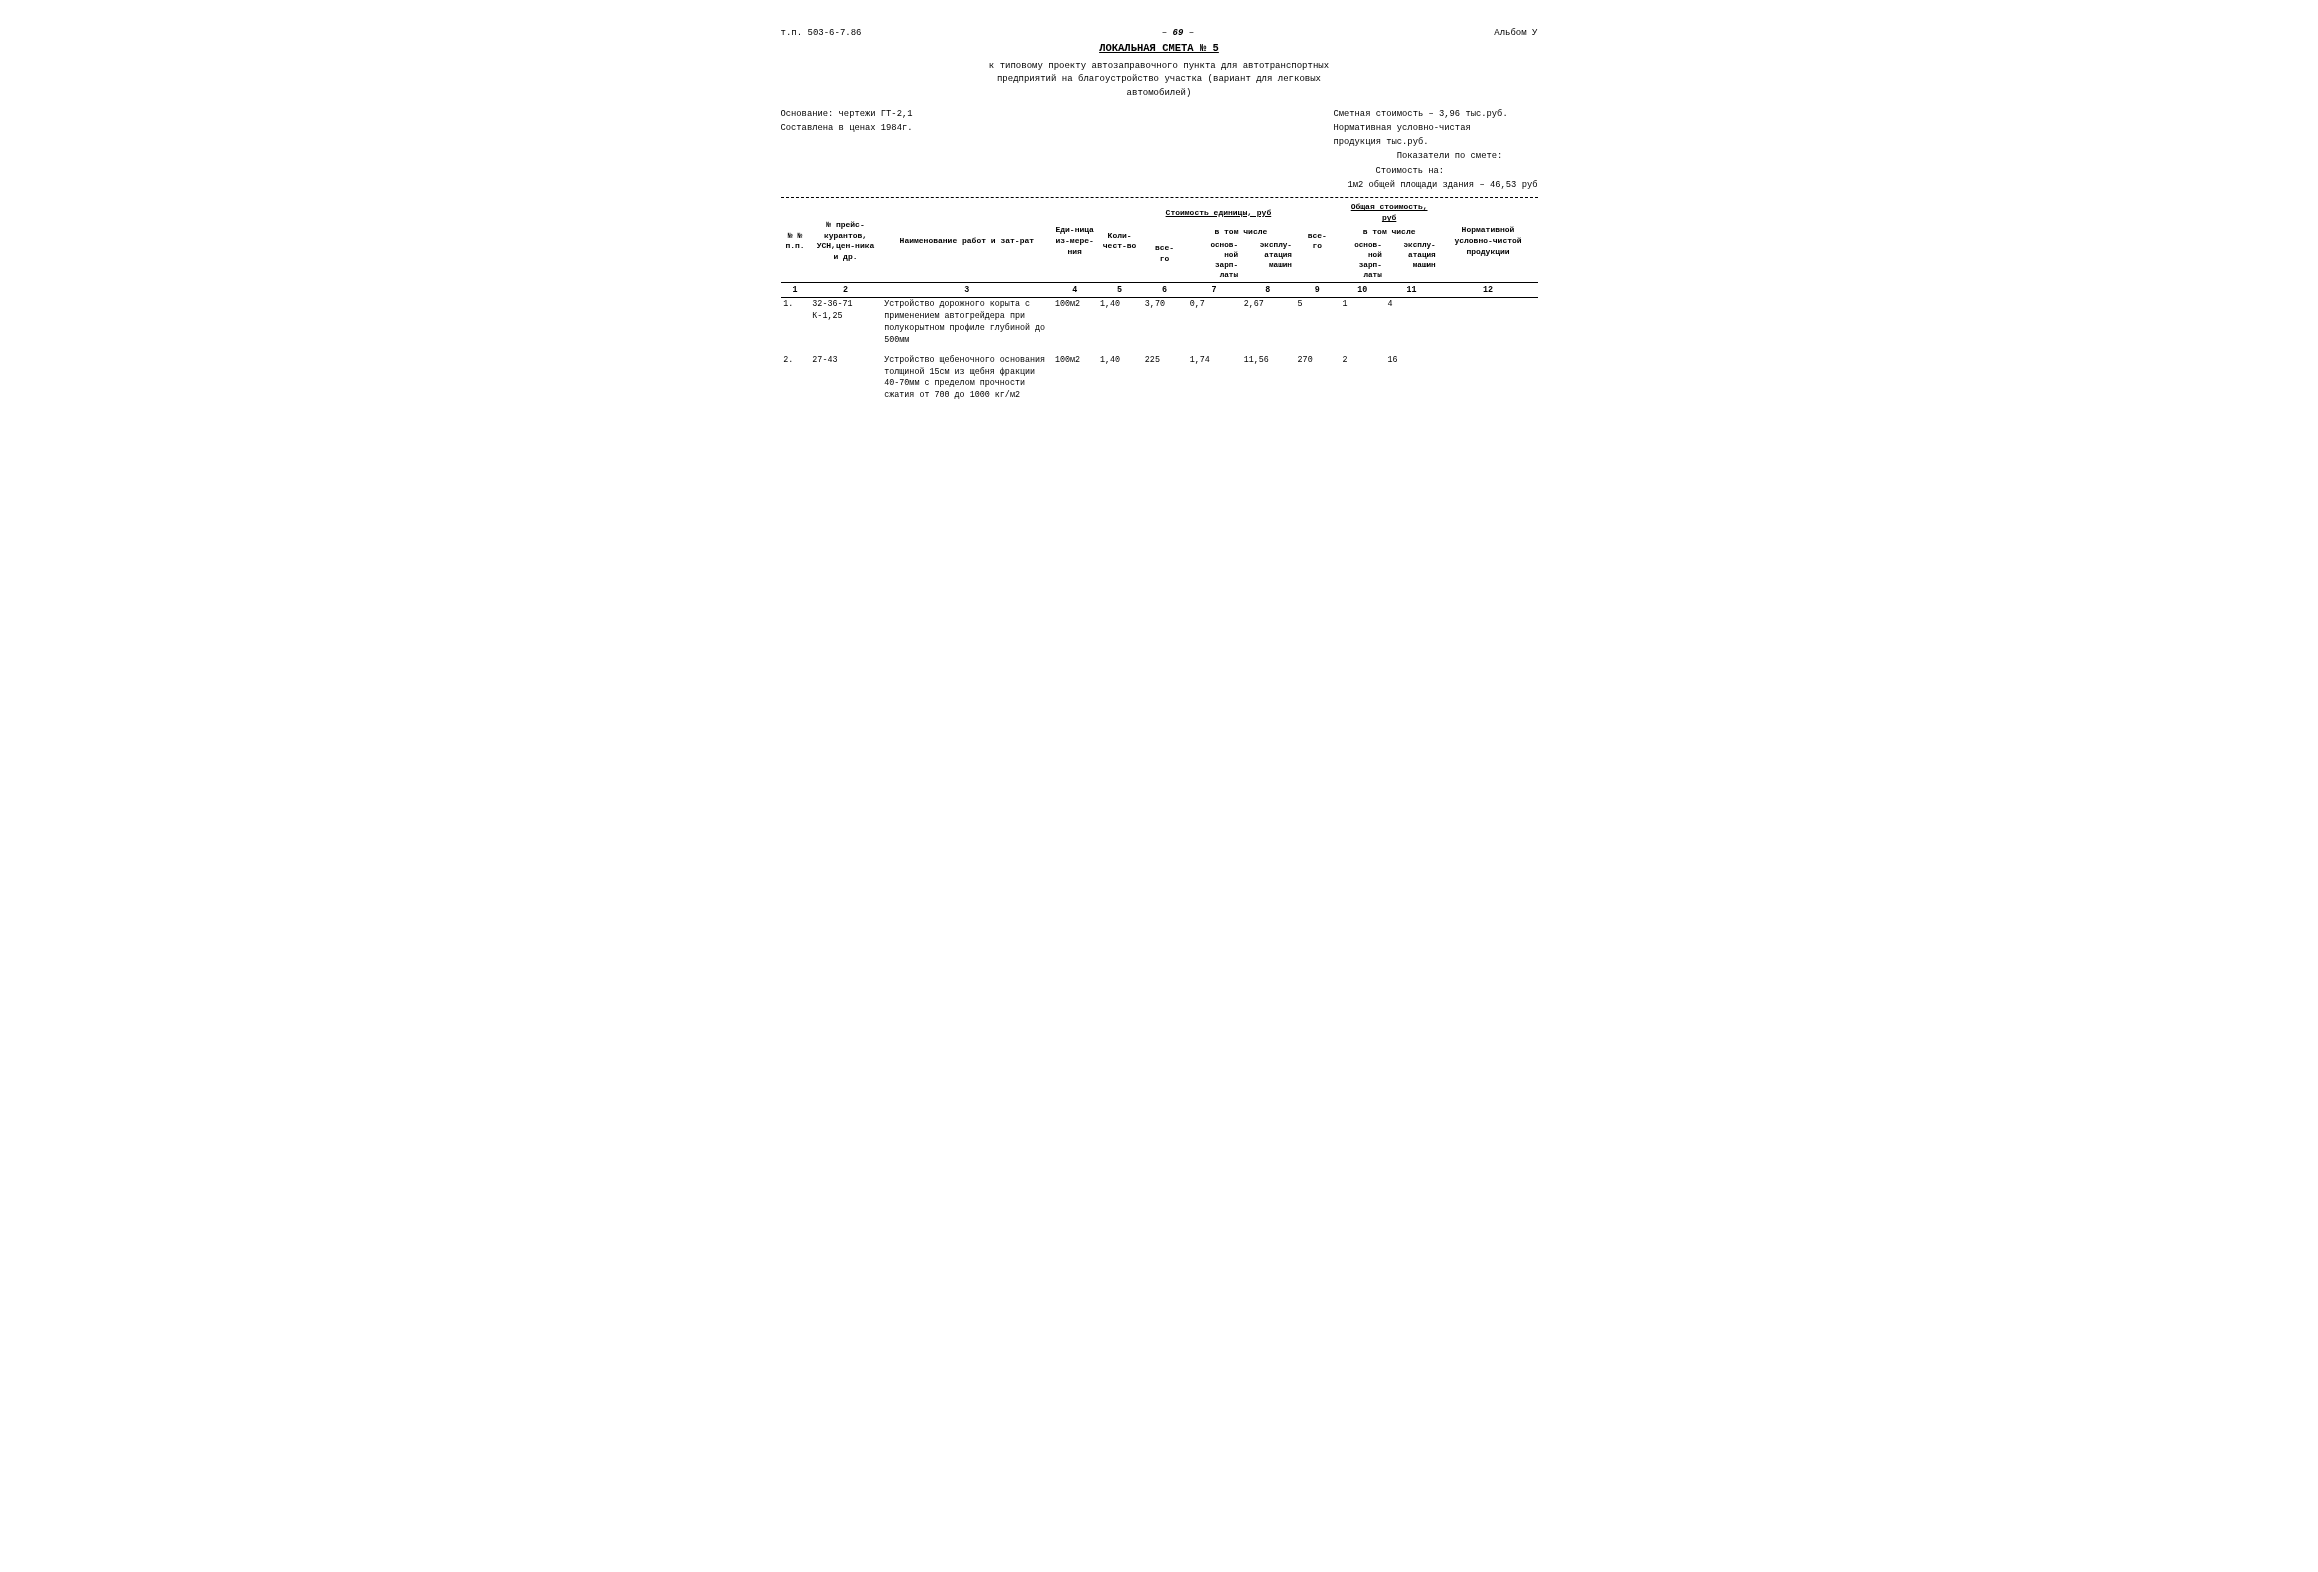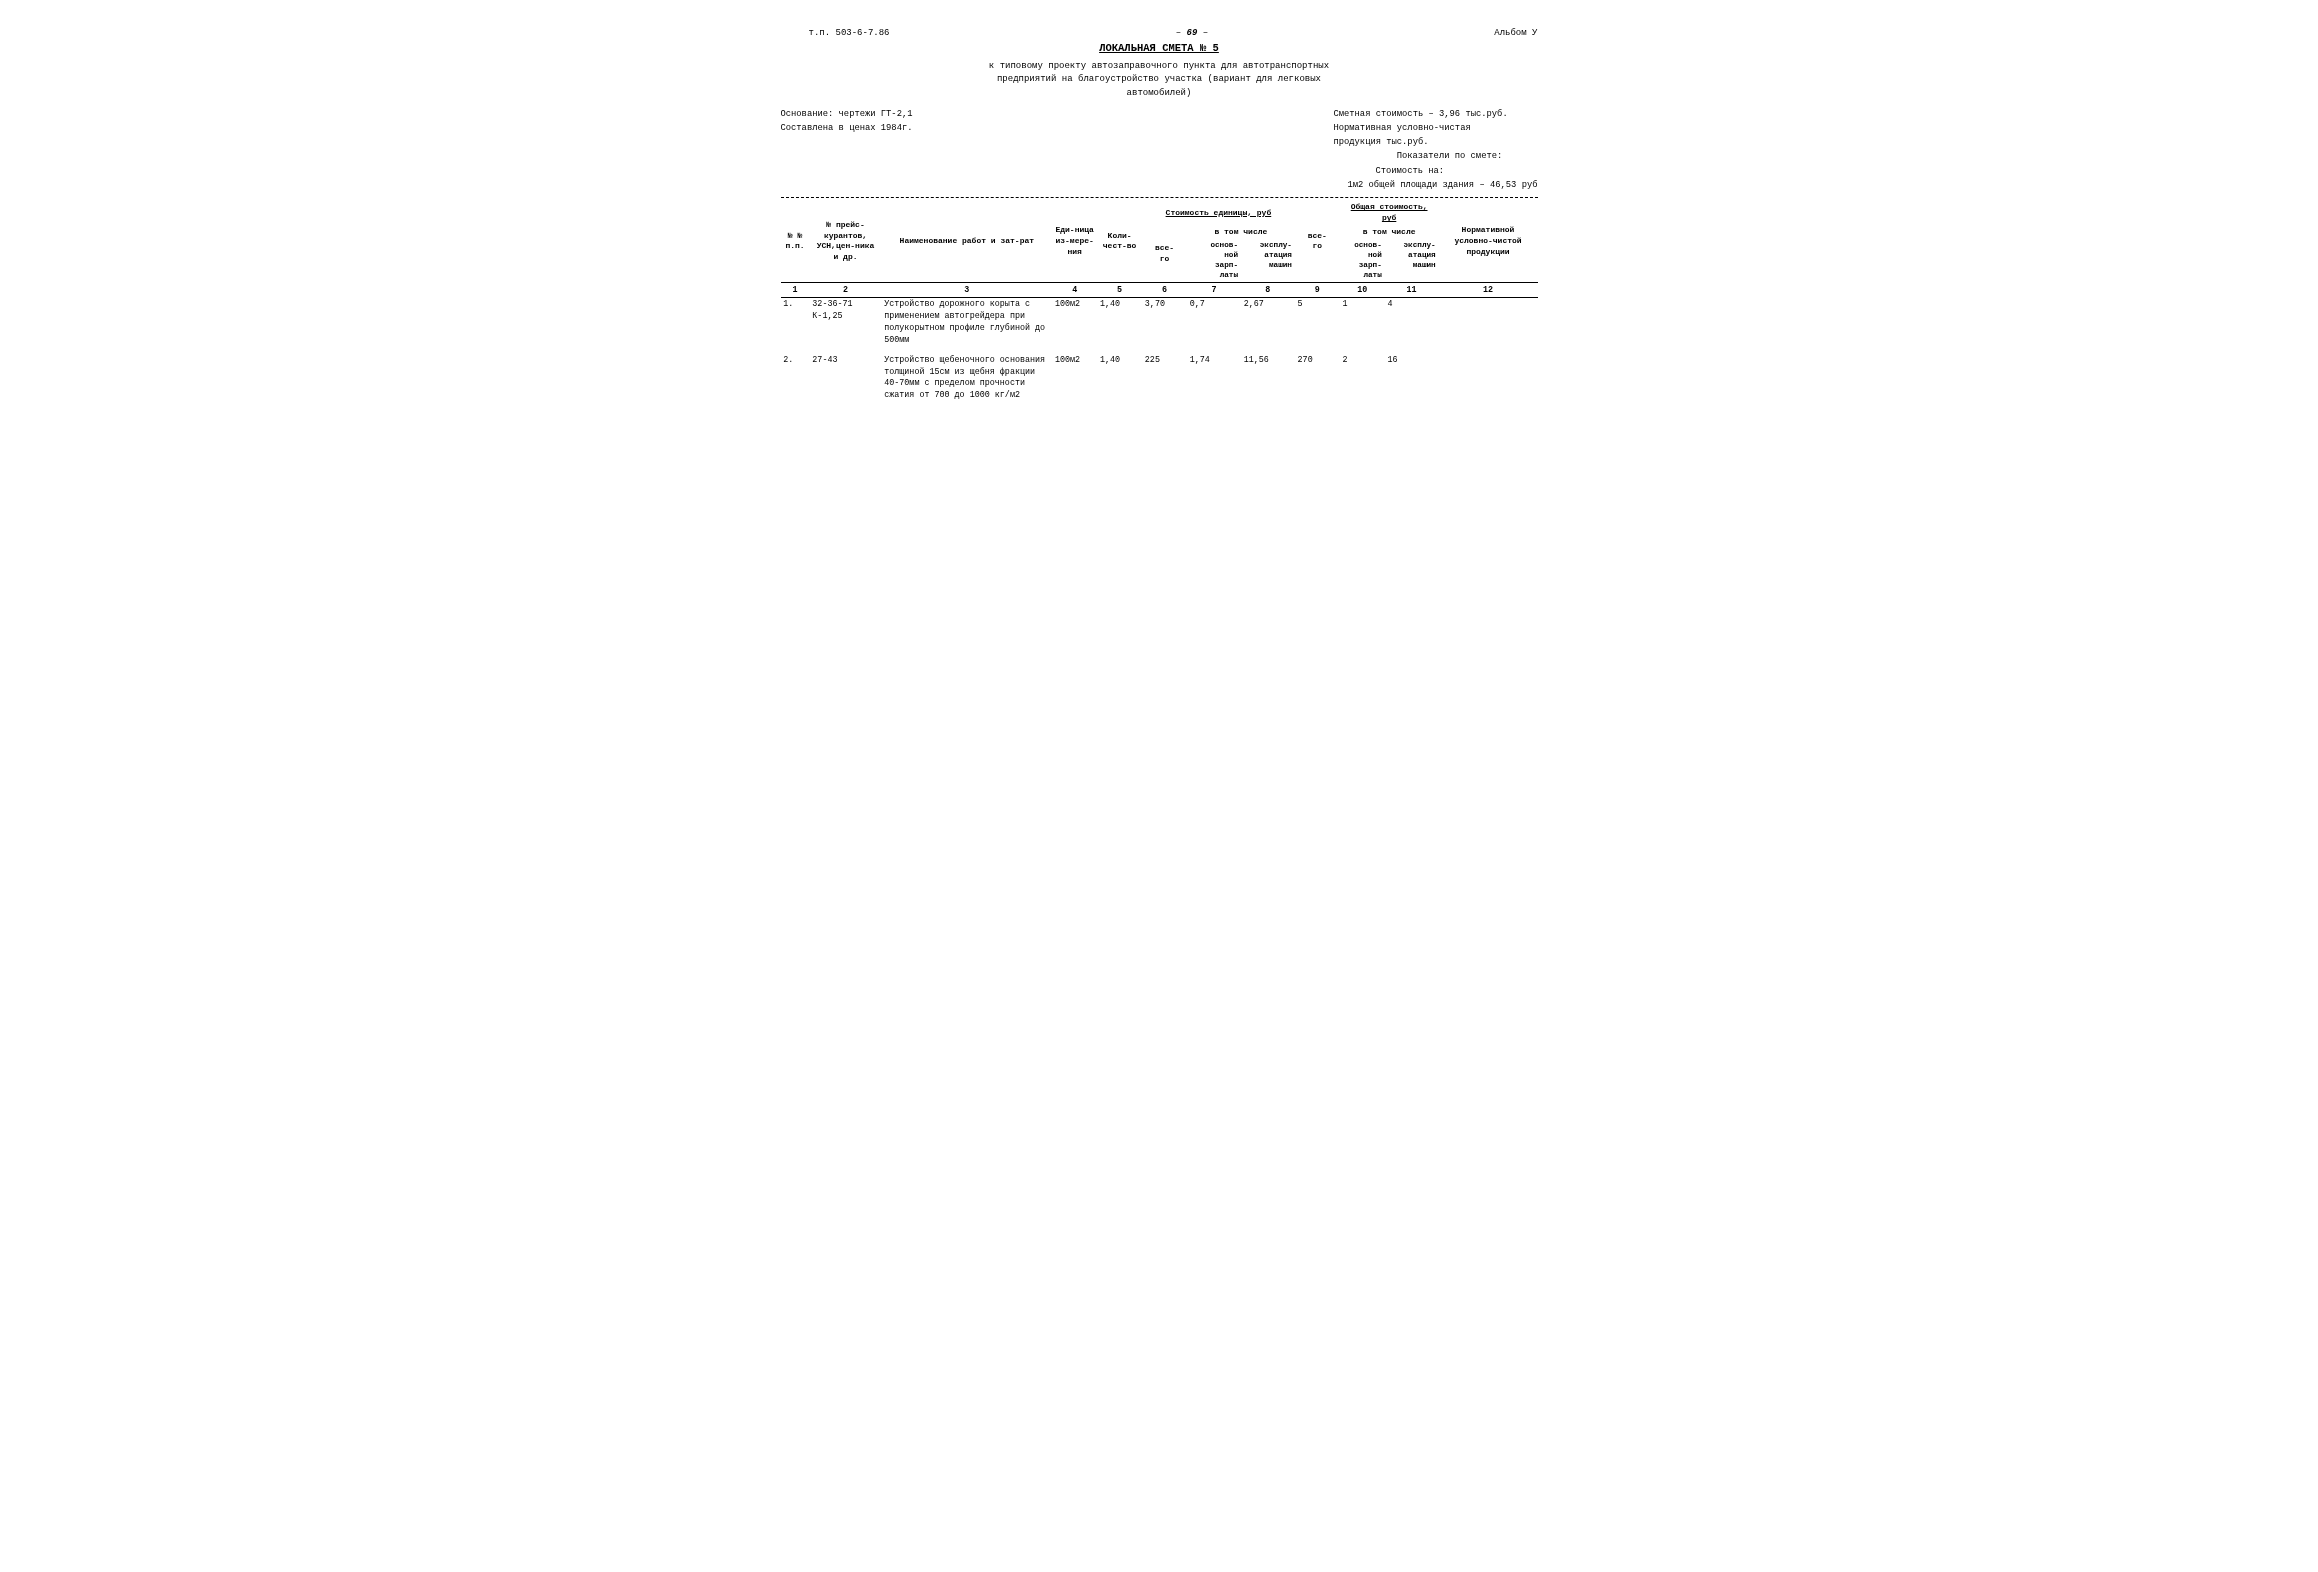--- a/index.html
+++ b/index.html
@@ -11,21 +11,20 @@
       padding: 28px 42px;
       width: 100%;
       max-width: 841px;
       margin: 0 auto;
     }
     .header-line {
       display: flex;
       justify-content: space-between;
       align-items: flex-start;
       margin-bottom: 4.2px;
-      margin-left: 28px;
     }
     .title-section {
       text-align: center;
       margin-bottom: 7px;
     }
     .title-section h2 {
       font-size: 10.5px;
       font-weight: bold;
       text-decoration: underline;
       margin-bottom: 5.6px;

